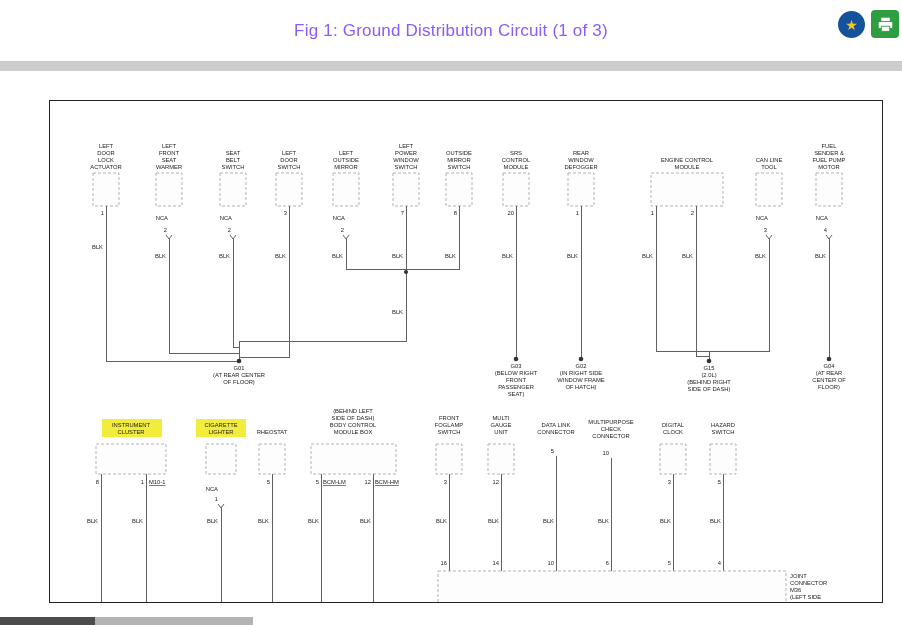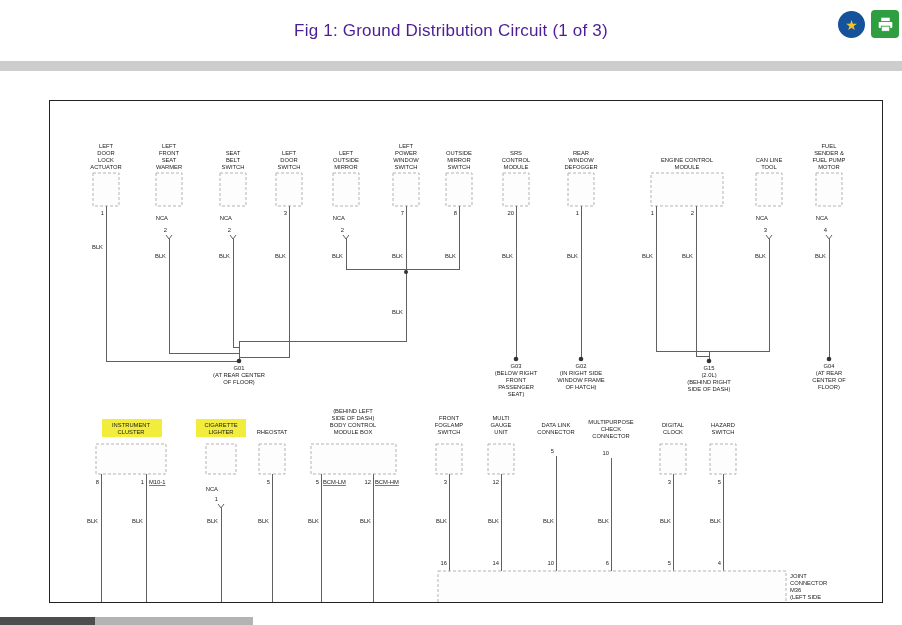--- a/index.html
+++ b/index.html
@@ -4,21 +4,21 @@
 <style>
   html,body{margin:0;padding:0;}
   body{
     width:902px;height:625px;position:relative;overflow:hidden;
     background:#fff;font-family:"Liberation Sans",sans-serif;
   }
   .titlebar{position:absolute;top:0;left:0;width:902px;height:61px;background:#fff;}
   .title{
     position:absolute;top:0;left:0;right:0;height:61px;
     display:flex;align-items:center;justify-content:center;
-    font-size:17px;color:#4c1d95;letter-spacing:.2px;
+    font-size:17px;color:#8b5cf6;letter-spacing:.2px;
   }
   .star-btn{
     position:absolute;top:11px;right:37px;width:27px;height:27px;border-radius:50%;
     background:var(--star_button_blue,#15529c);border:none;padding:0;cursor:pointer;
     display:flex;align-items:center;justify-content:center;
   }
   .star{color:var(--star_gold,#f6c51f);font-size:14px;line-height:1;}
   .print-btn{
     position:absolute;top:10px;right:3px;width:28px;height:28px;border-radius:4px;
     background:var(--print_button_green,#2f9e41);border:none;padding:0;cursor:pointer;

